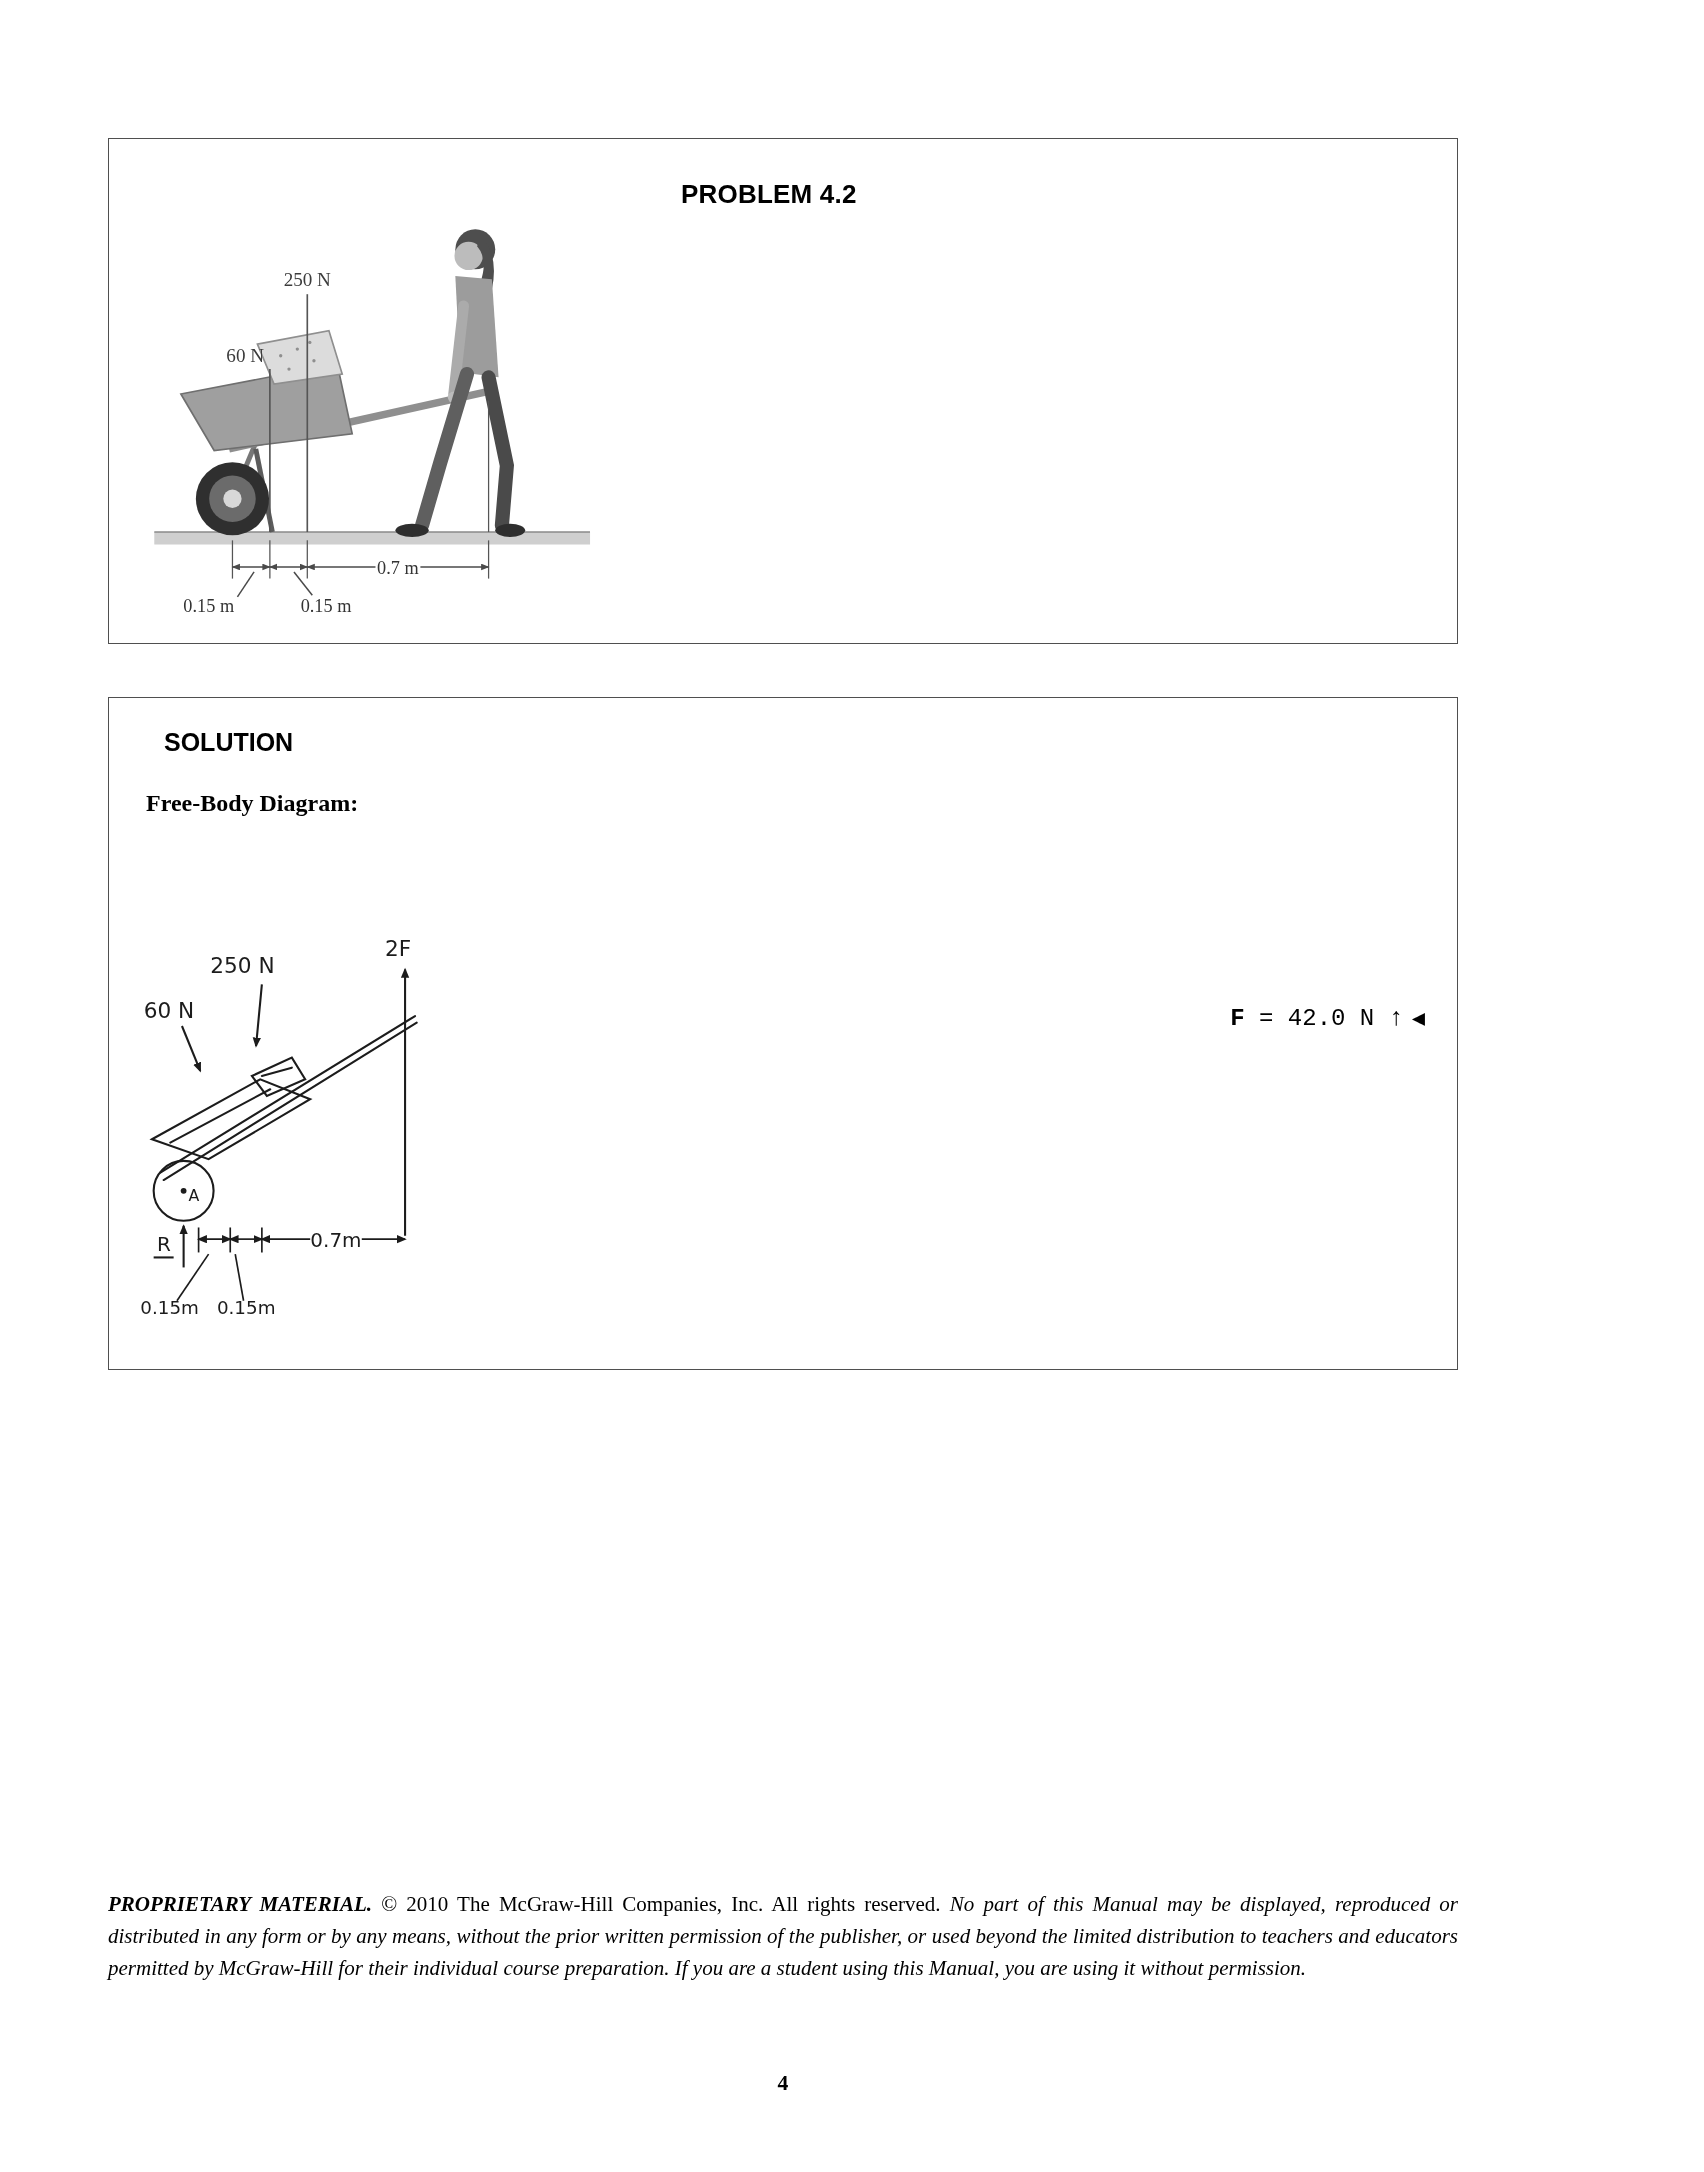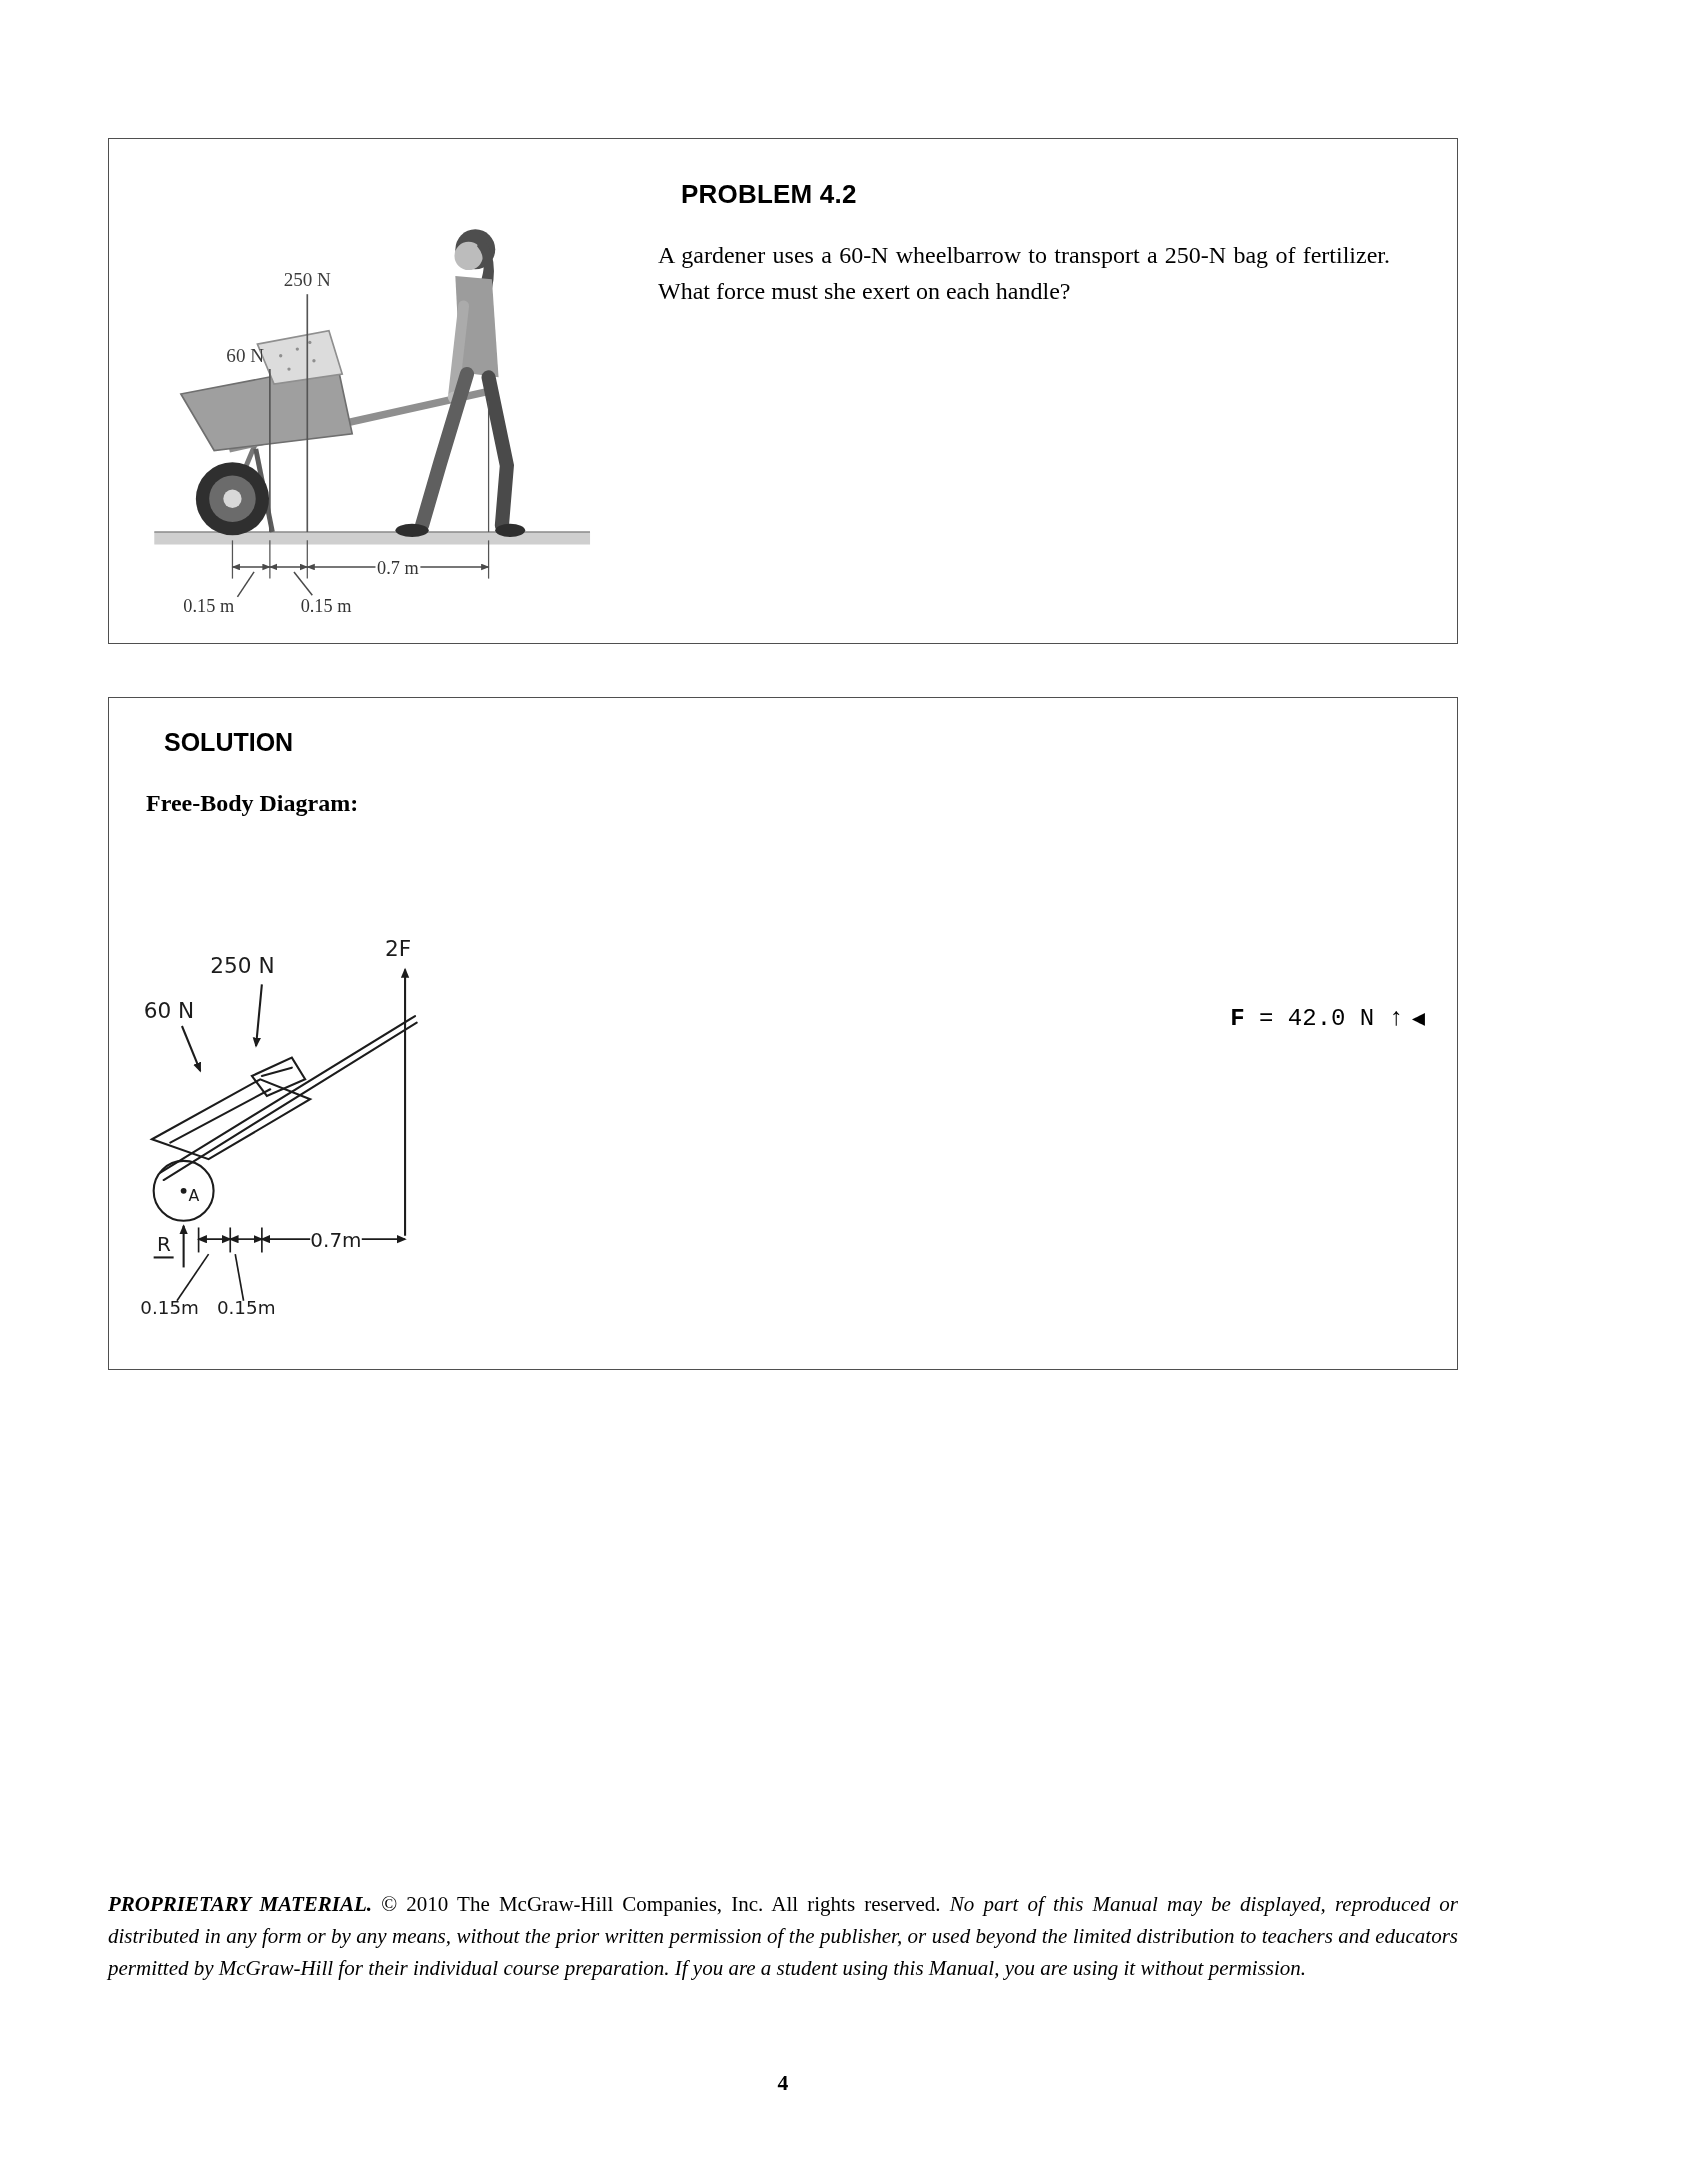--- a/index.html
+++ b/index.html
@@ -143,21 +143,20 @@
         <line x1="348" y1="494" x2="430" y2="494" marker-end="url(#arrFig)"></line>
         <line x1="128" y1="530" x2="148" y2="500"></line>
         <line x1="218" y1="528" x2="196" y2="500"></line>
       </g>
       <text x="321" y="502" text-anchor="middle" font-family="Liberation Serif, serif" font-size="22" fill="#333">0.7 m</text>
       <text x="124" y="548" text-anchor="end" font-family="Liberation Serif, serif" font-size="22" fill="#333">0.15 m</text>
       <text x="204" y="548" text-anchor="start" font-family="Liberation Serif, serif" font-size="22" fill="#333">0.15 m</text>
     </svg>
 
     <div class="problem-title">PROBLEM 4.2</div>
-    <div class="problem-text">A gardener uses a 60-N wheelbarrow to transport a 250-N bag of fertilizer. What force must she exert on each handle?</div>
   </div>
 
   <div class="box" id="solution-box">
 
     <div class="solution-title">SOLUTION</div>
     <div class="fbd-heading">Free-Body Diagram:</div>
 
     <svg class="fig" id="fbd-fig" viewBox="0 0 400 545">
       <defs>
         <marker id="arrFbd" markerWidth="14" markerHeight="12" refX="10" refY="5" orient="auto-start-reverse" markerUnits="userSpaceOnUse">

